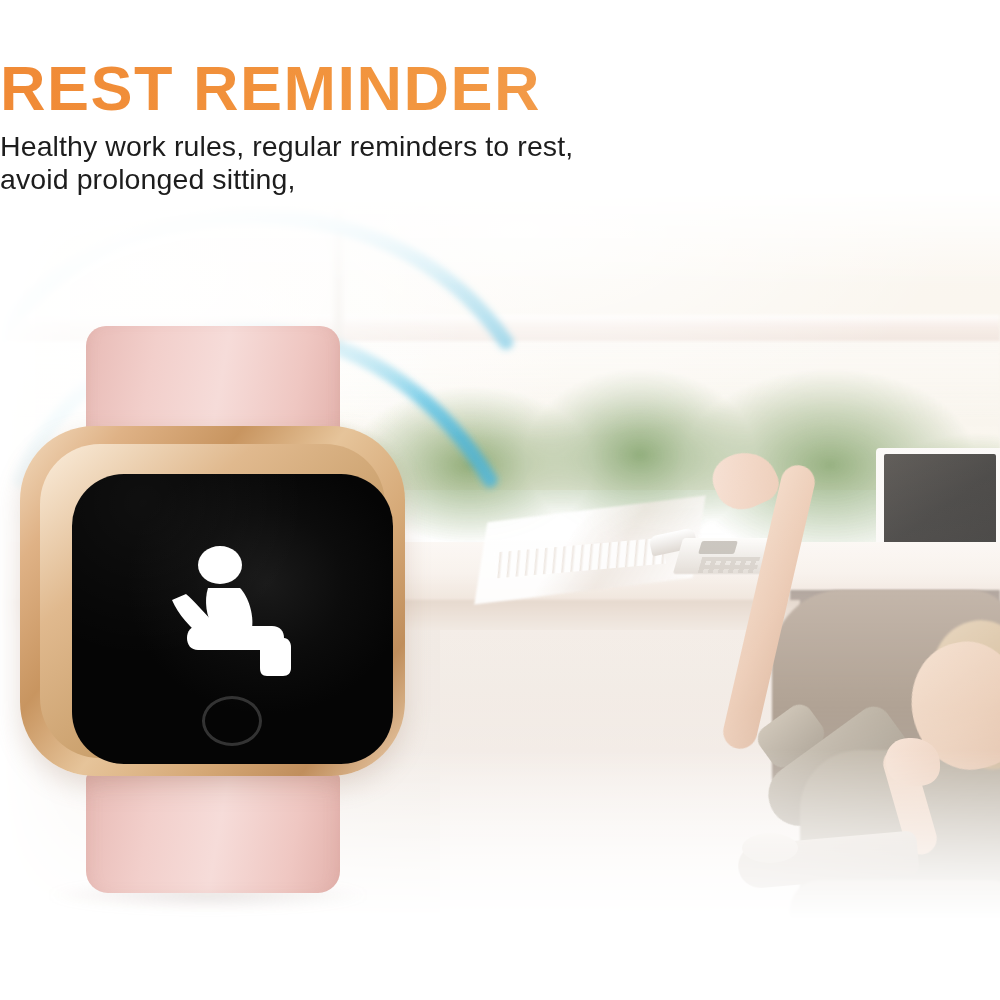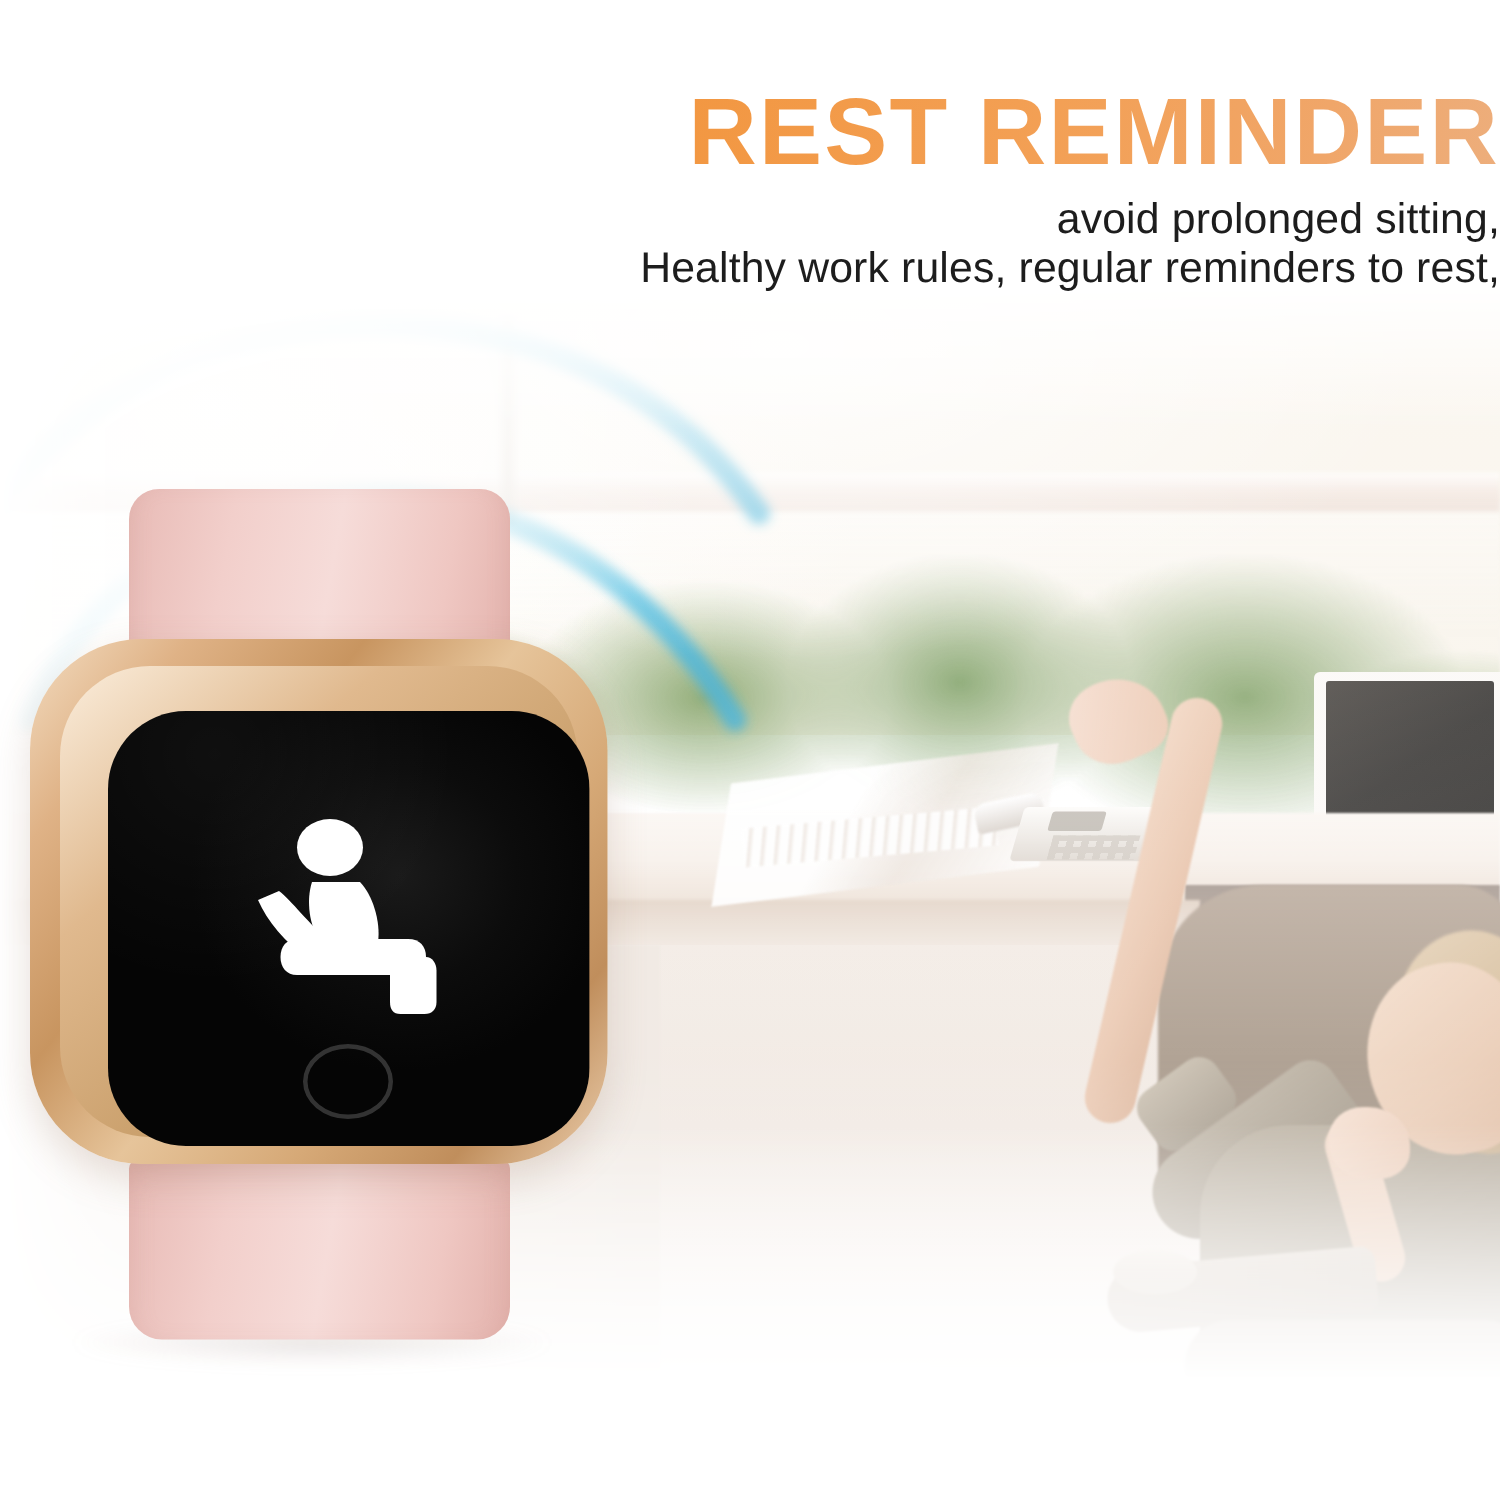--- a/index.html
+++ b/index.html
@@ -22,21 +22,21 @@
     background: #ffffff;
   }
 
   
   .headline-block {
     position: absolute;
     top: 0;
     left: 0;
     width: 792px;
     height: 215px;
-    text-align: right;
+    text-align: left;
     z-index: 40;
   }
   .headline {
     position: absolute;
     top: 56px;
     left: 0;
     width: 1000px;
     font-size: 63px;
     font-weight: bold;
     letter-spacing: 1.5px;
@@ -456,22 +456,22 @@
   }
 </style>
 </head>
 <body>
 
 <div class="page">
 
   <div class="headline-block">
     <div class="headline">REST REMINDER</div>
     <div class="subhead">
+      <span class="line">Healthy work rules, regular reminders to rest,</span>
       <span class="line">avoid prolonged sitting,</span>
-      <span class="line">Healthy work rules, regular reminders to rest,</span>
     </div>
   </div>
 
   <div class="scene">
     <div class="scene-inner">
 
       <div class="sky"></div>
       <div class="treeline"></div>
       <div class="transom"></div>
       <div class="mullion m1"></div>

